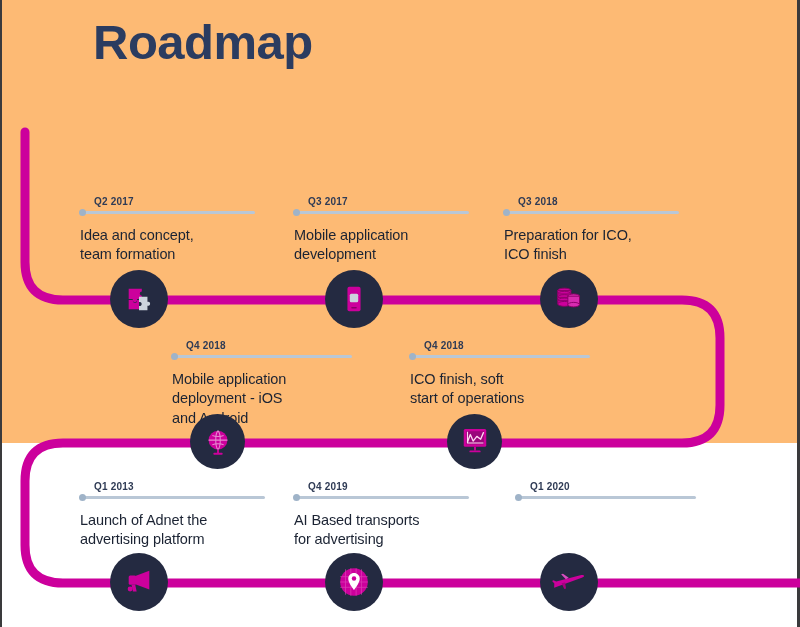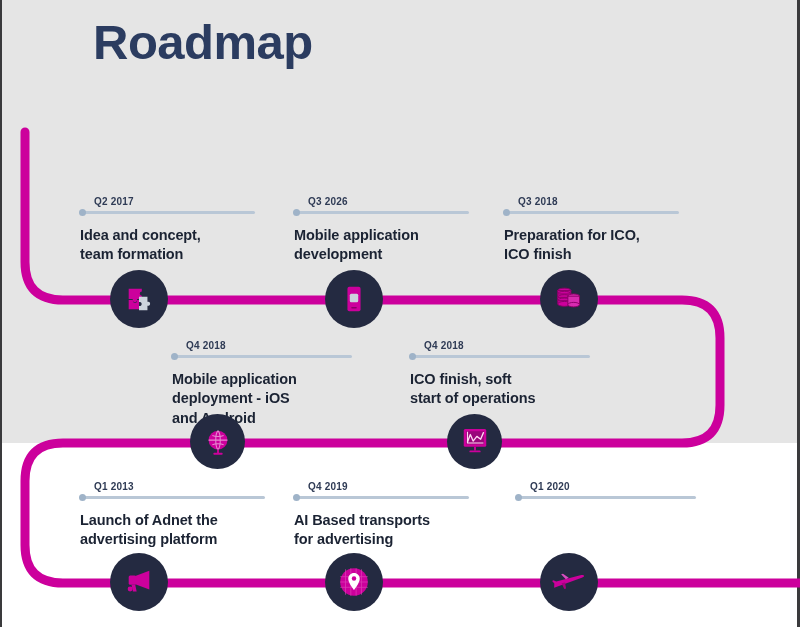--- a/index.html
+++ b/index.html
@@ -6,21 +6,21 @@
   body {
     width:800px; height:627px;
     background:#ffffff;
     font-family:"Liberation Sans", sans-serif;
     position:relative;
     overflow:hidden;
   }
   #stage {
     position:absolute; inset:0;
     width:800px; height:443px;
-    background:#e5e5e5;
+    background:#fdba74;
   }
   
   .gutter { position:absolute; top:0; height:627px; background:#3a3a3c; }
   .gutter.left  { left:0;  width:2px; }
   .gutter.right { right:0; width:3px; }
 
   #road { position:absolute; left:0; top:0; width:800px; height:627px; }
 
   .node {
     position:absolute;
@@ -50,21 +50,21 @@
   .ms-rule::before {
     content:"";
     position:absolute;
     left:-1px; top:-2px;
     width:7px; height:7px;
     border-radius:50%;
     background:#9fb3c8;
   }
   .ms-title {
     font-size:14.5px;
-    font-weight:bold;
+    font-weight:normal;
     color:#1b2333;
     line-height:1.33;
     white-space:pre-line;
     letter-spacing:-.1px;
   }
 
   #page-title {
     position:absolute;
     left:93px; top:14px;
     font-size:49px;
@@ -99,21 +99,21 @@
   </svg>
 
   <div class="milestone" style="left:80px; top:196px; width:175px;">
     <div class="ms-quarter">Q2 2017</div>
     <div class="ms-rule"></div>
     <div class="ms-title">Idea and concept,
 team formation</div>
   </div>
 
   <div class="milestone" style="left:294px; top:196px; width:175px;">
-    <div class="ms-quarter">Q3 2026</div>
+    <div class="ms-quarter">Q3 2017</div>
     <div class="ms-rule"></div>
     <div class="ms-title">Mobile application
 development</div>
   </div>
 
   <div class="milestone" style="left:504px; top:196px; width:175px;">
     <div class="ms-quarter">Q3 2018</div>
     <div class="ms-rule"></div>
     <div class="ms-title">Preparation for ICO,
 ICO finish</div>

